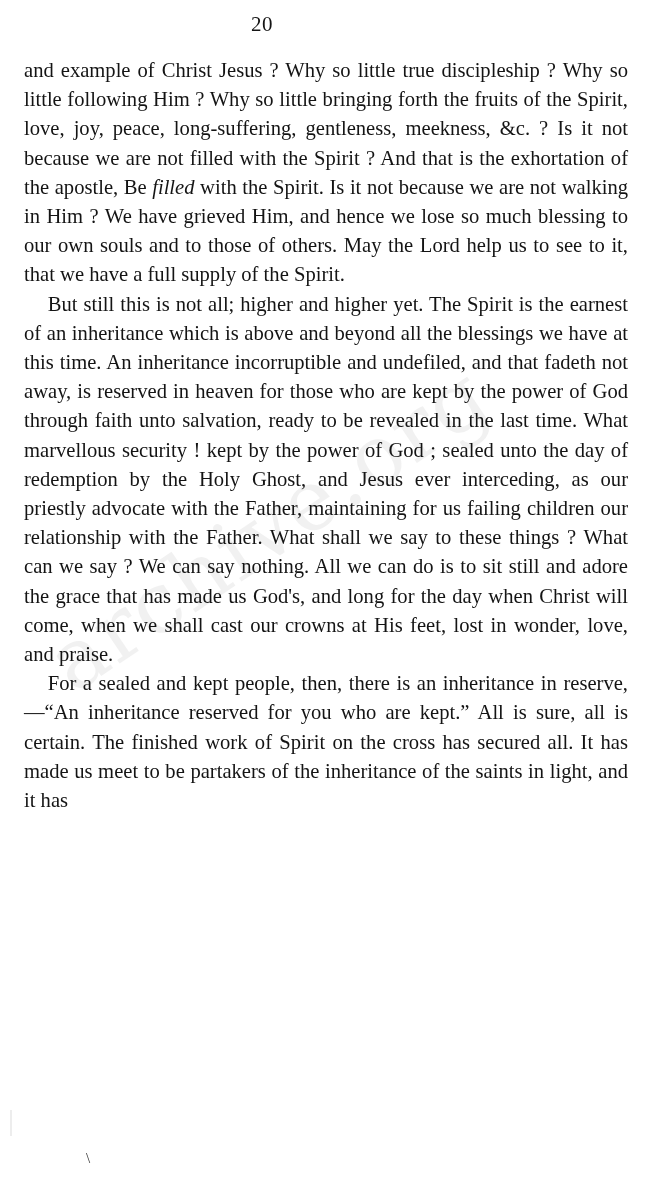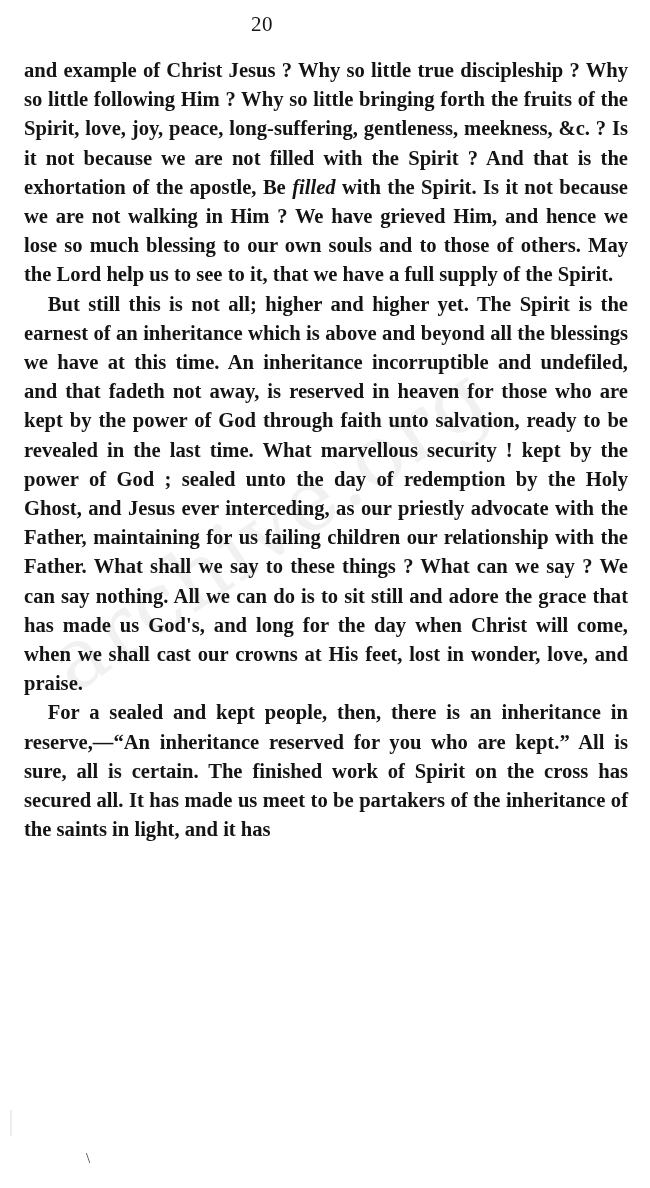--- a/index.html
+++ b/index.html
@@ -40,21 +40,20 @@
     font-size: 20.6px;
     line-height: 29.2px;
     text-align: justify;
     text-justify: inter-word;
     color: #141414;
   }
   .body-text p {
     margin: 0;
     text-indent: 1.15em;
     hyphens: none;
-    font-weight: bold;
   }
   .body-text p.first {
     text-indent: 0;
   }
   .body-text em {
     font-style: italic;
   }
   
   .watermark {
     position: absolute;

